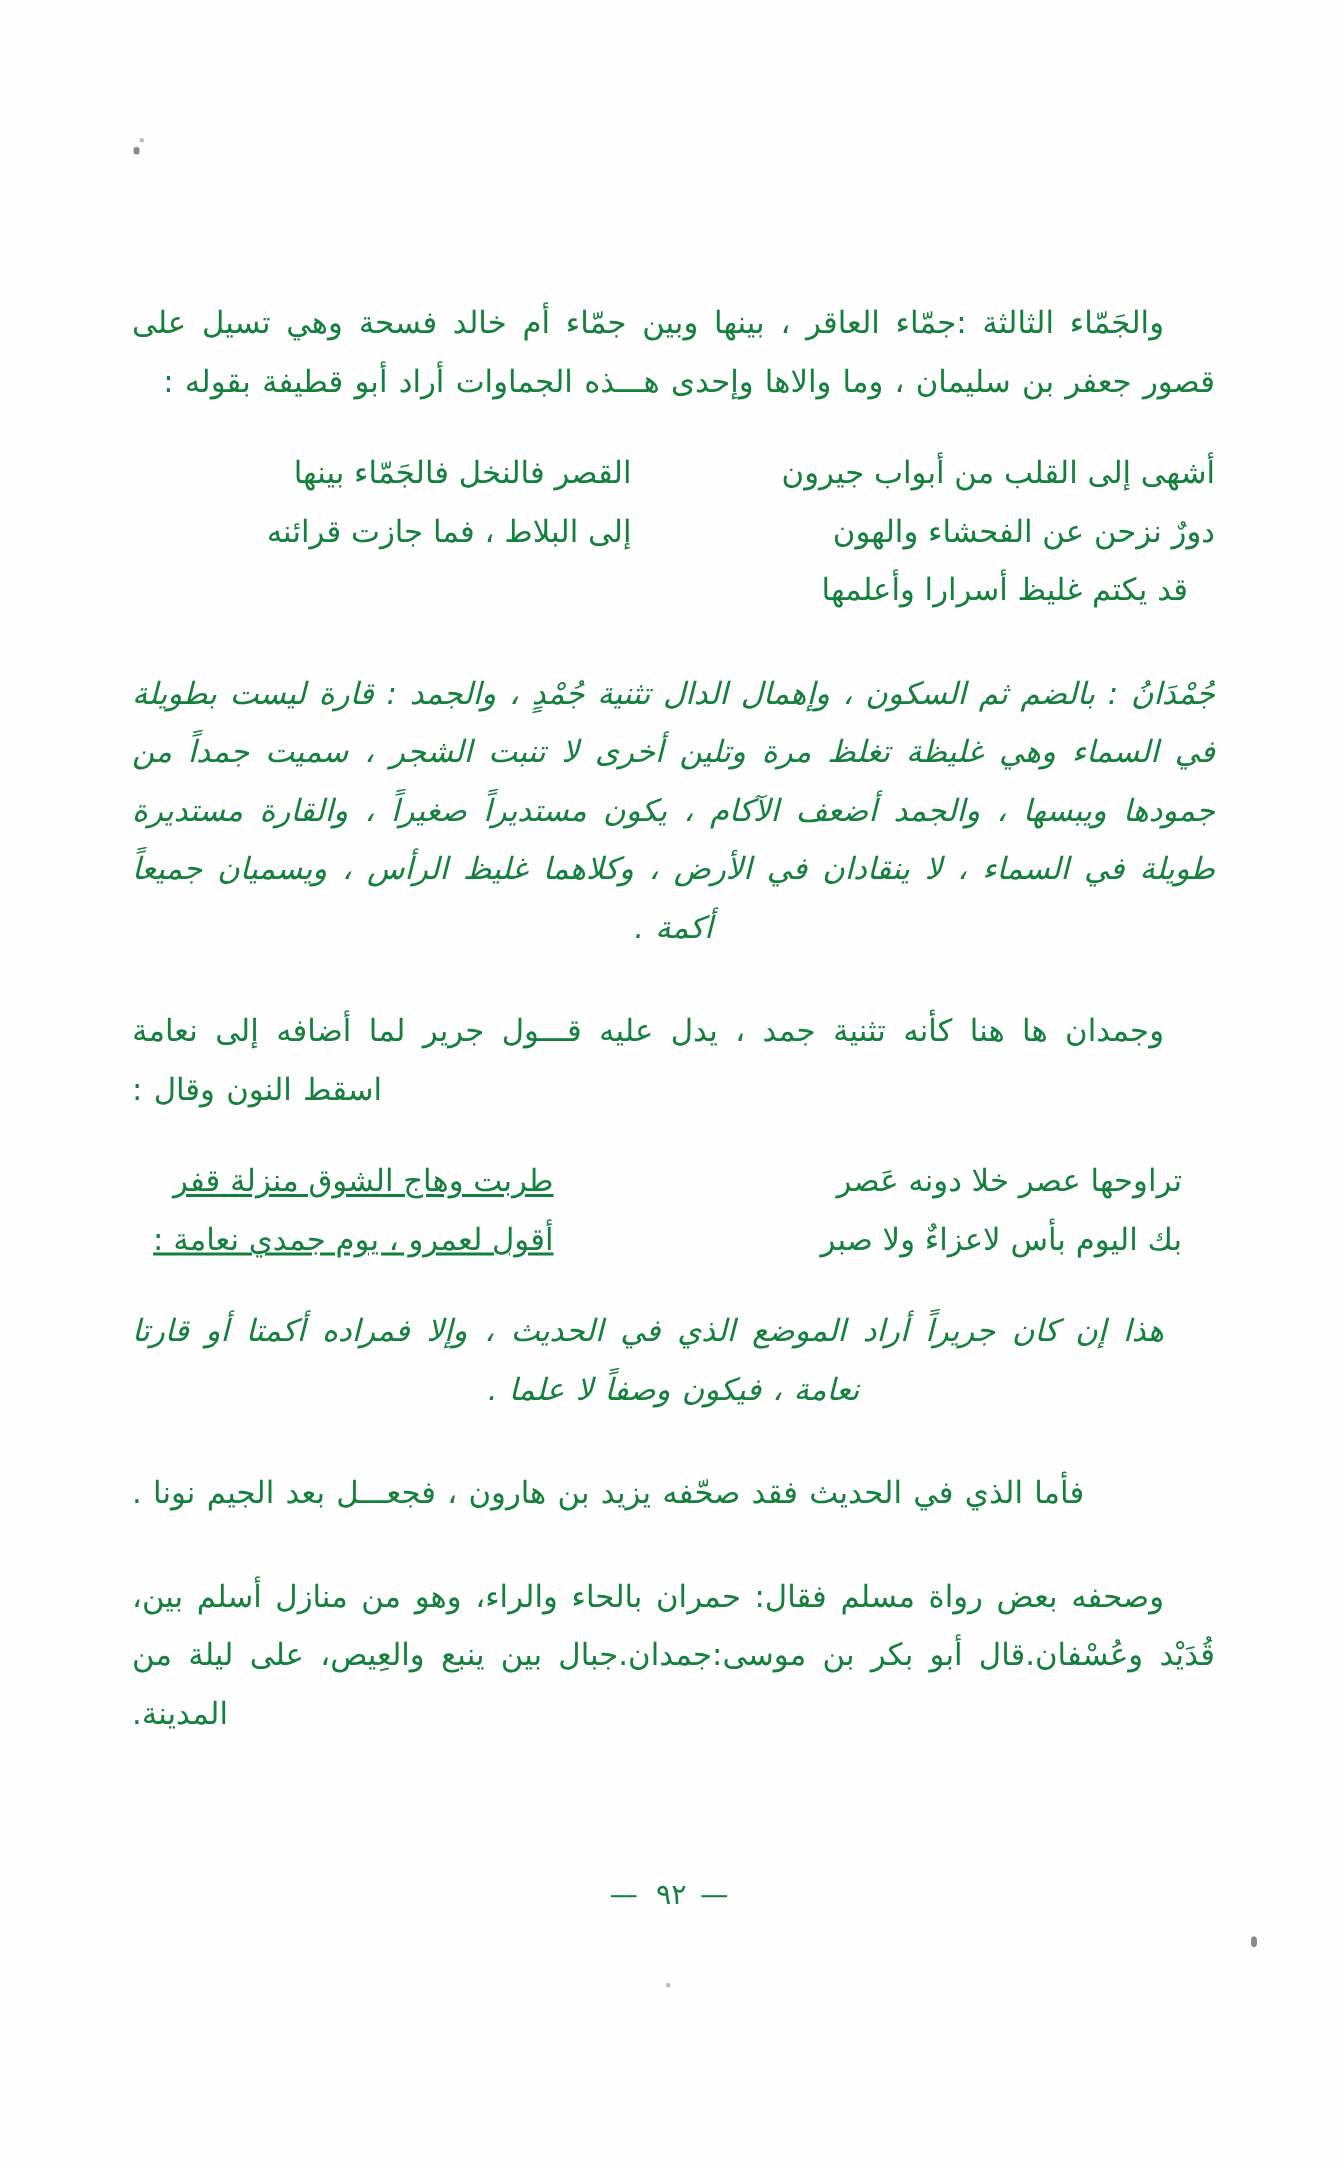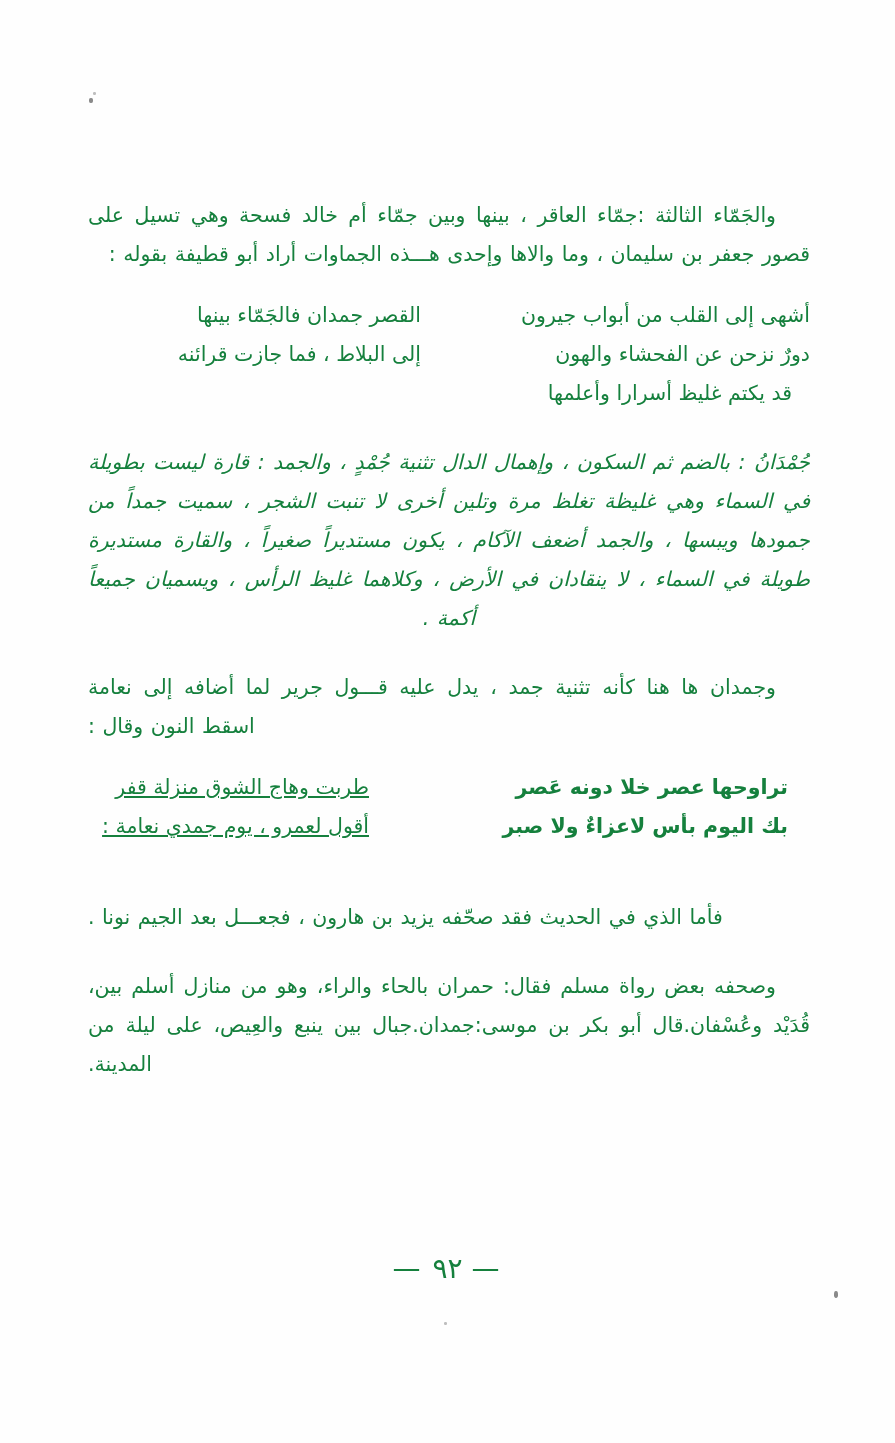--- a/index.html
+++ b/index.html
@@ -77,30 +77,30 @@
   .hemistich.first {
     text-align: center;
     padding-right: 18px;
   }
   .hemistich.second {
     text-align: right;
     padding-left: 10px;
   }
 
   .verse-line.v2 .hemistich.first { text-align: right; padding-right: 48px; text-decoration: underline; }
-  .verse-line.v2 .hemistich.second { text-align: right; padding-right: 22px; font-weight: bold; }
+  .verse-line.v2 .hemistich.second { text-align: right; padding-right: 22px; }
 
   
   .folio {
     position: absolute;
     left: 0;
     right: 0;
     top: 1252px;
     text-align: center;
-    font-size: 28px;
+    font-size: 19px;
     letter-spacing: 3px;
     direction: rtl;
   }
   .folio .dash { display: inline-block; padding: 0 9px; }
 </style>
 </head>
 <body>
 
 <div class="page">
 
@@ -111,21 +111,21 @@
 
   <div class="content">
 
     <p class="para indent right-last">والجَمّاء الثالثة :جمّاء العاقر ، بينها وبين جمّاء أم خالد فسحة وهي تسيل على قصور  جعفر بن سليمان ، وما والاها وإحدى هـــذه الجماوات أراد أبو قطيفة بقوله :</p>
 
     <div class="gap-md"></div>
 
     <div class="verse-block">
       <div class="verse-line">
         <div class="hemistich second">أشهى إلى القلب من أبواب جيرون</div>
-        <div class="hemistich first">القصر جمدان فالجَمّاء بينها</div>
+        <div class="hemistich first">القصر فالنخل فالجَمّاء بينها</div>
       </div>
       <div class="verse-line">
         <div class="hemistich second">دورٌ نزحن عن الفحشاء والهون</div>
         <div class="hemistich first">إلى البلاط ، فما جازت قرائنه</div>
       </div>
       <div class="verse-line">
         <div class="hemistich first">قد يكتم غليظ أسرارا وأعلمها</div>
       </div>
     </div>
 
@@ -145,20 +145,21 @@
         <div class="hemistich first">طربت وهاج  الشوق منزلة قفر</div>
       </div>
       <div class="verse-line v2">
         <div class="hemistich second">بك اليوم بأس لاعزاءٌ ولا صبر</div>
         <div class="hemistich first">أقول لعمرو ، يوم جمدي نعامة :</div>
       </div>
     </div>
 
     <div class="gap-md"></div>
 
+    <p class="para indent center-last">هذا إن كان جريراً أراد الموضع الذي في الحديث ، وإلا فمراده أكمتا أو قارتا نعامة ، فيكون وصفاً لا علما .</p>
 
     <div class="gap-lg"></div>
 
     <p class="para indent left-last">فأما الذي في الحديث فقد صحّفه يزيد بن هارون ، فجعـــل بعد الجيم نونا .</p>
 
     <div class="gap-lg"></div>
 
     <p class="para indent left-last">وصحفه بعض رواة مسلم فقال: حمران بالحاء والراء، وهو من منازل أسلم بين، قُدَيْد وعُسْفان.قال أبو بكر بن موسى:جمدان.جبال بين ينبع والعِيص، على ليلة من المدينة.</p>
 
   </div>

